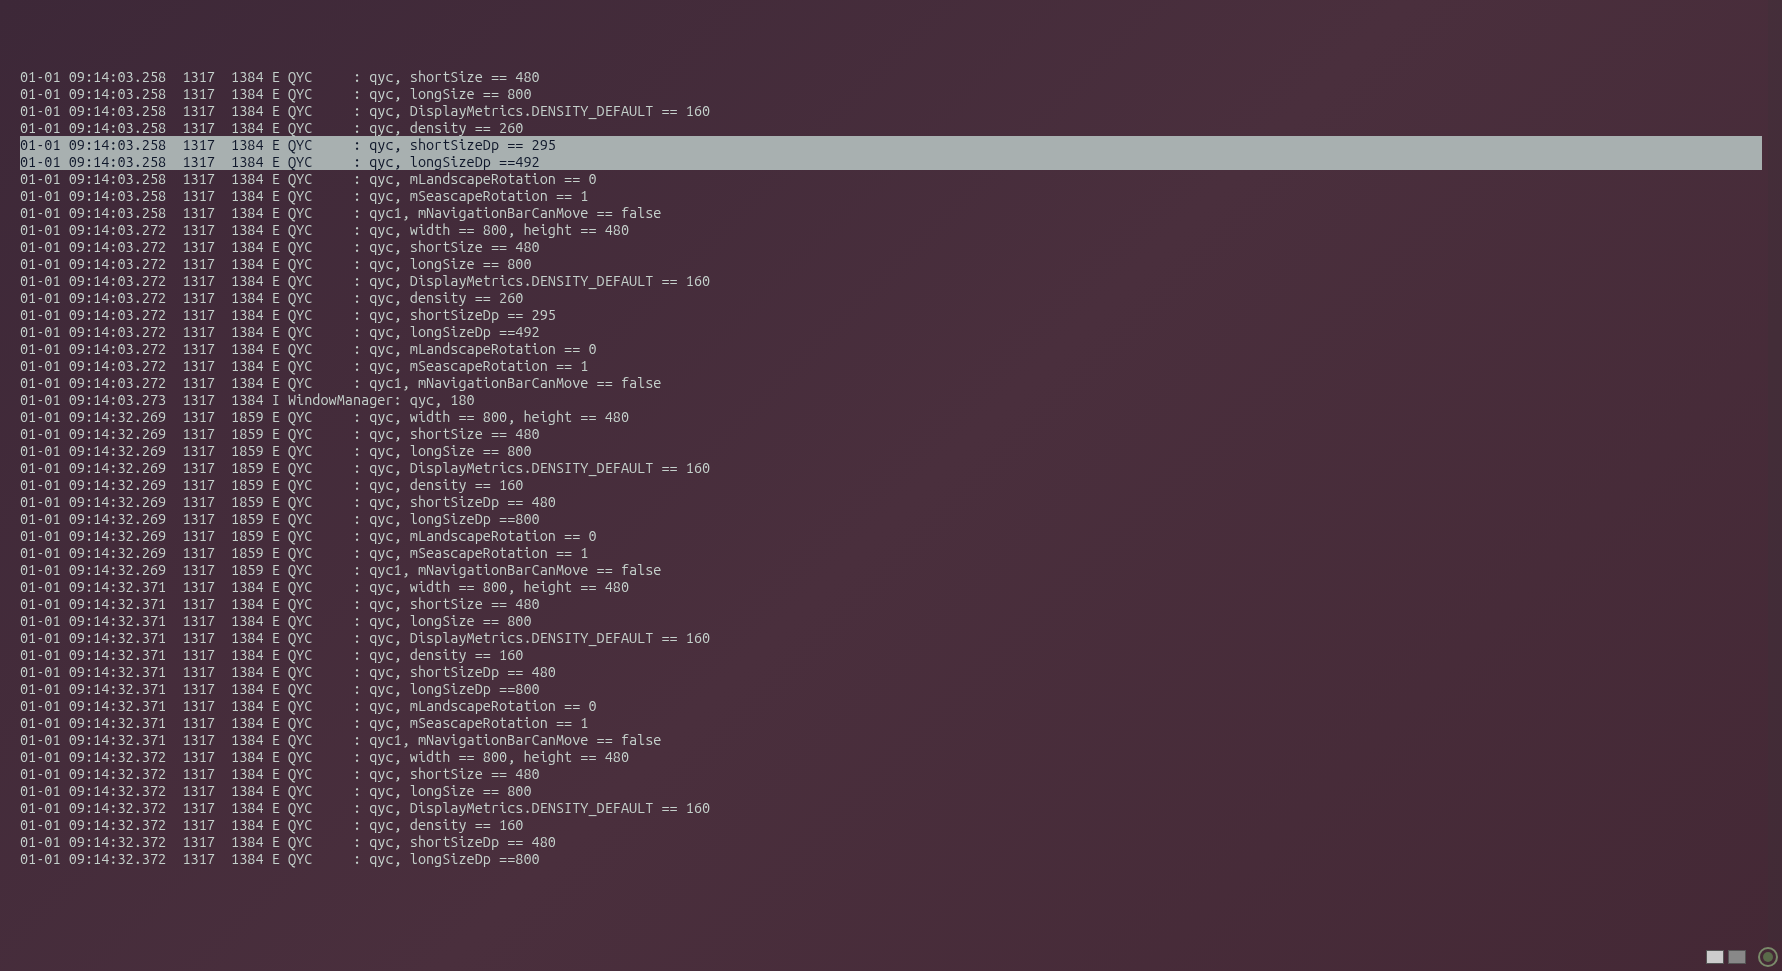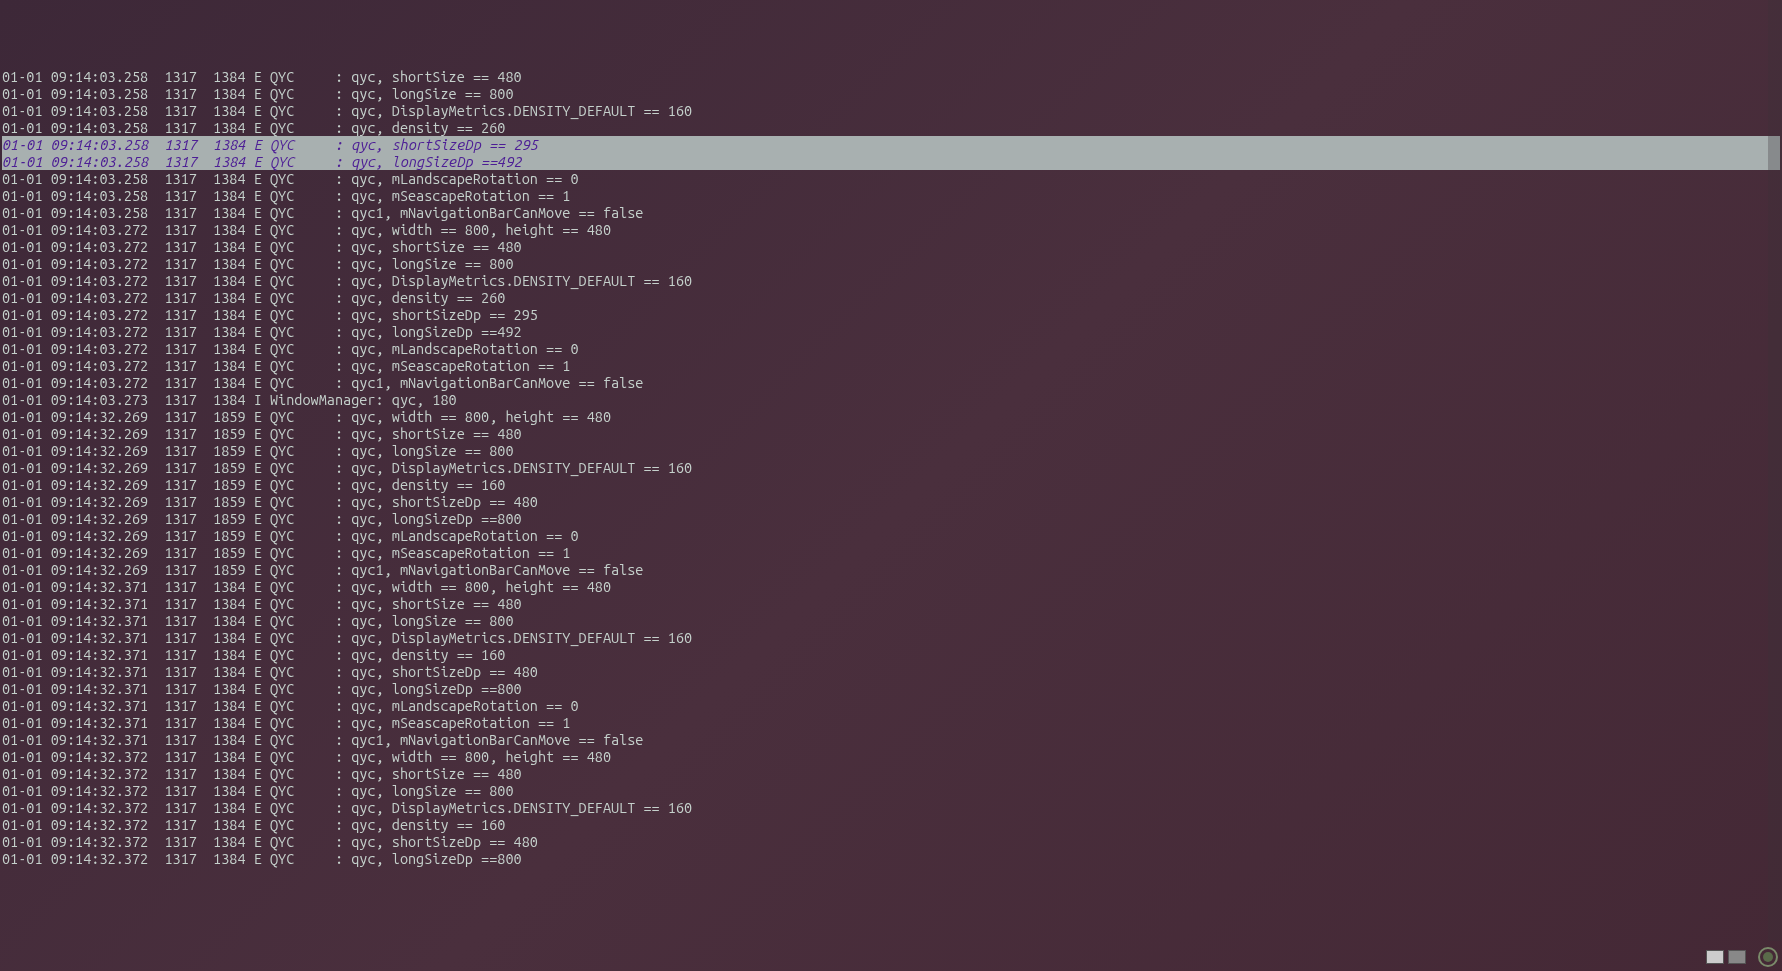--- a/index.html
+++ b/index.html
@@ -12,31 +12,30 @@
       font-family: 'Ubuntu Mono', 'DejaVu Sans Mono', 'Consolas', monospace;
       font-size: 14.5px;
       line-height: 17px;
       color: #b8c4bf;
       overflow-x: auto;
       white-space: pre;
       min-height: 100vh;
       padding-top: 0;
     }
     .terminal {
-      padding: 0 2px;
+      padding: 0 20px;
     }
     .log-line {
       white-space: pre;
       height: 17px;
       color: #c5d1cc;
     }
     .log-line.highlighted {
       background-color: #a8b0b0;
-      color: #4c1d95;
-      font-style: italic;
+      color: #0f172a;
     }
     .taskbar {
       position: fixed;
       bottom: 0;
       right: 0;
       display: flex;
       align-items: center;
       gap: 4px;
       padding: 4px;
     }

